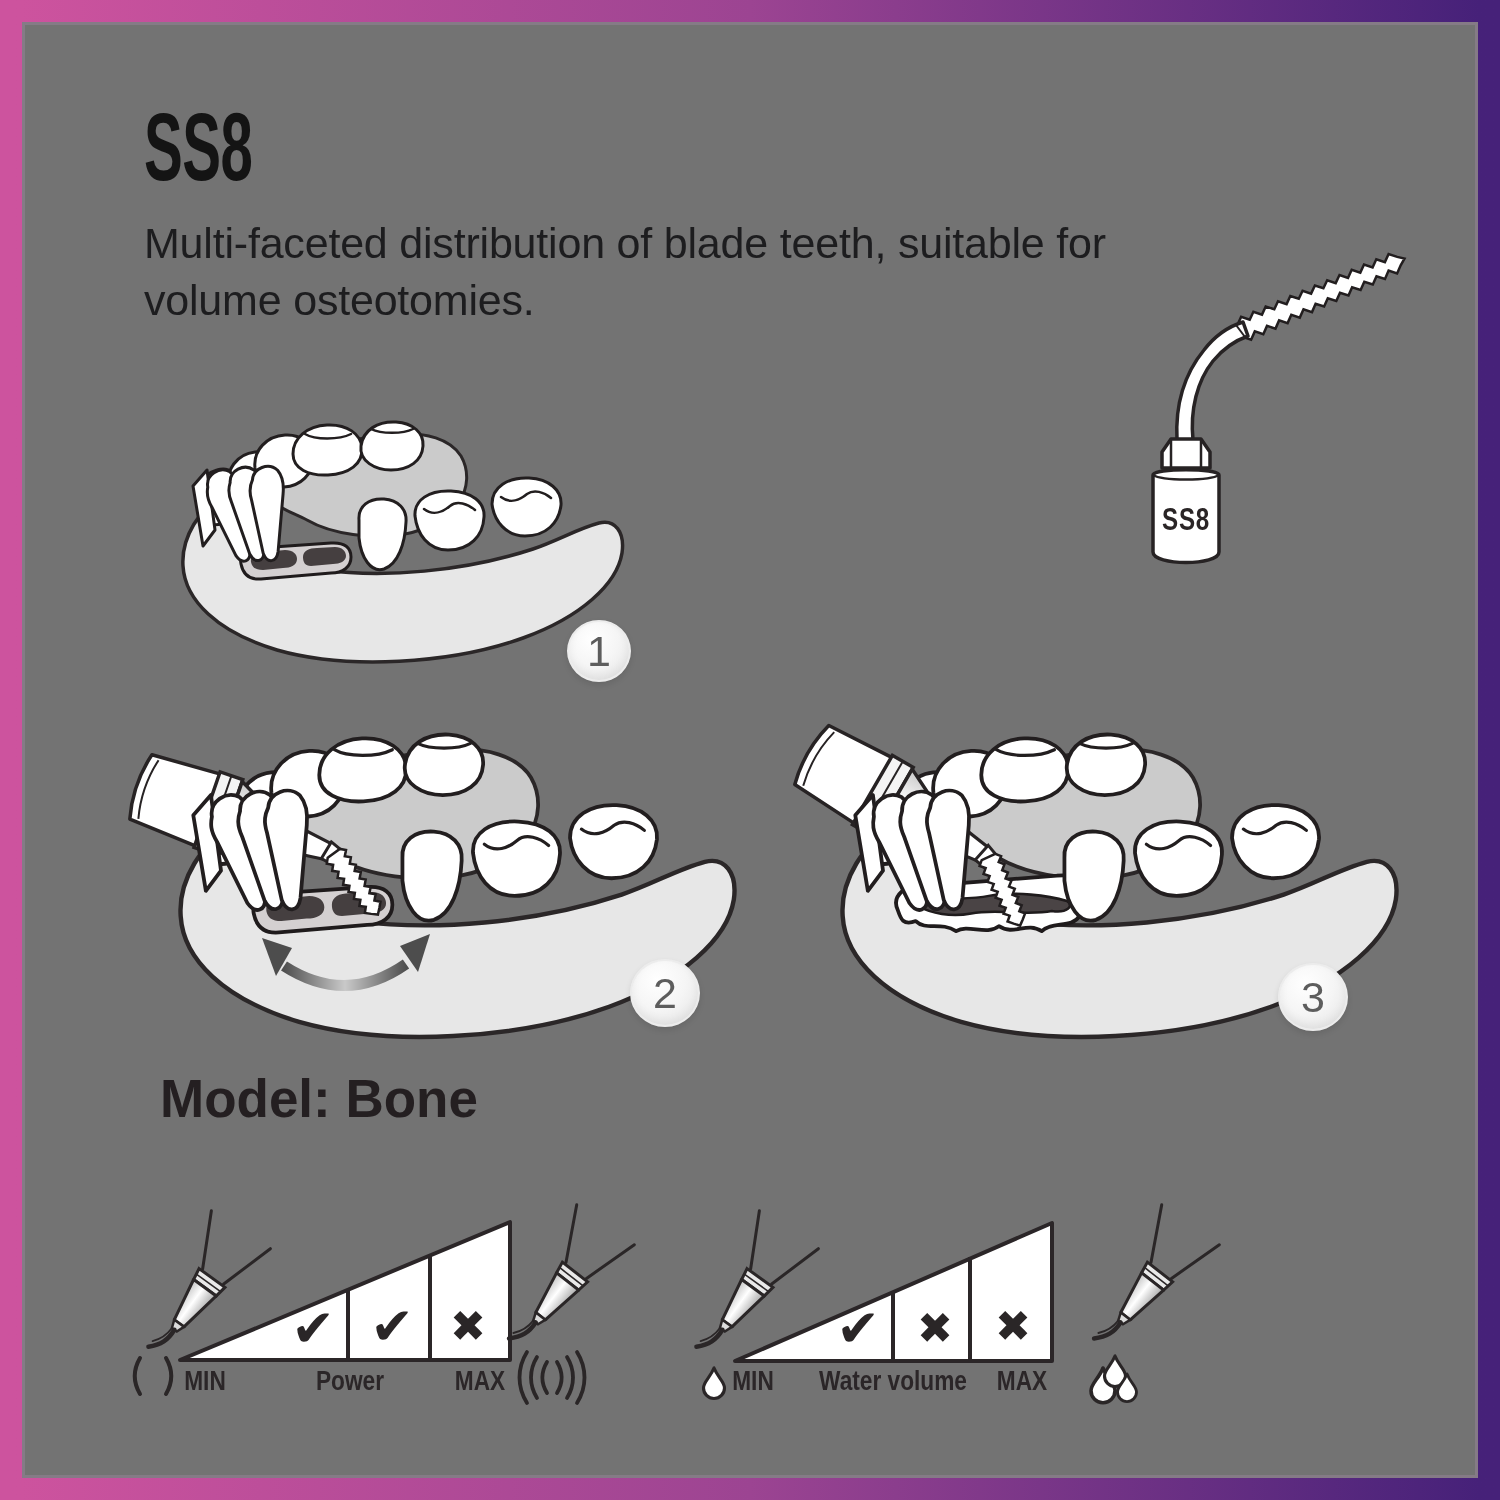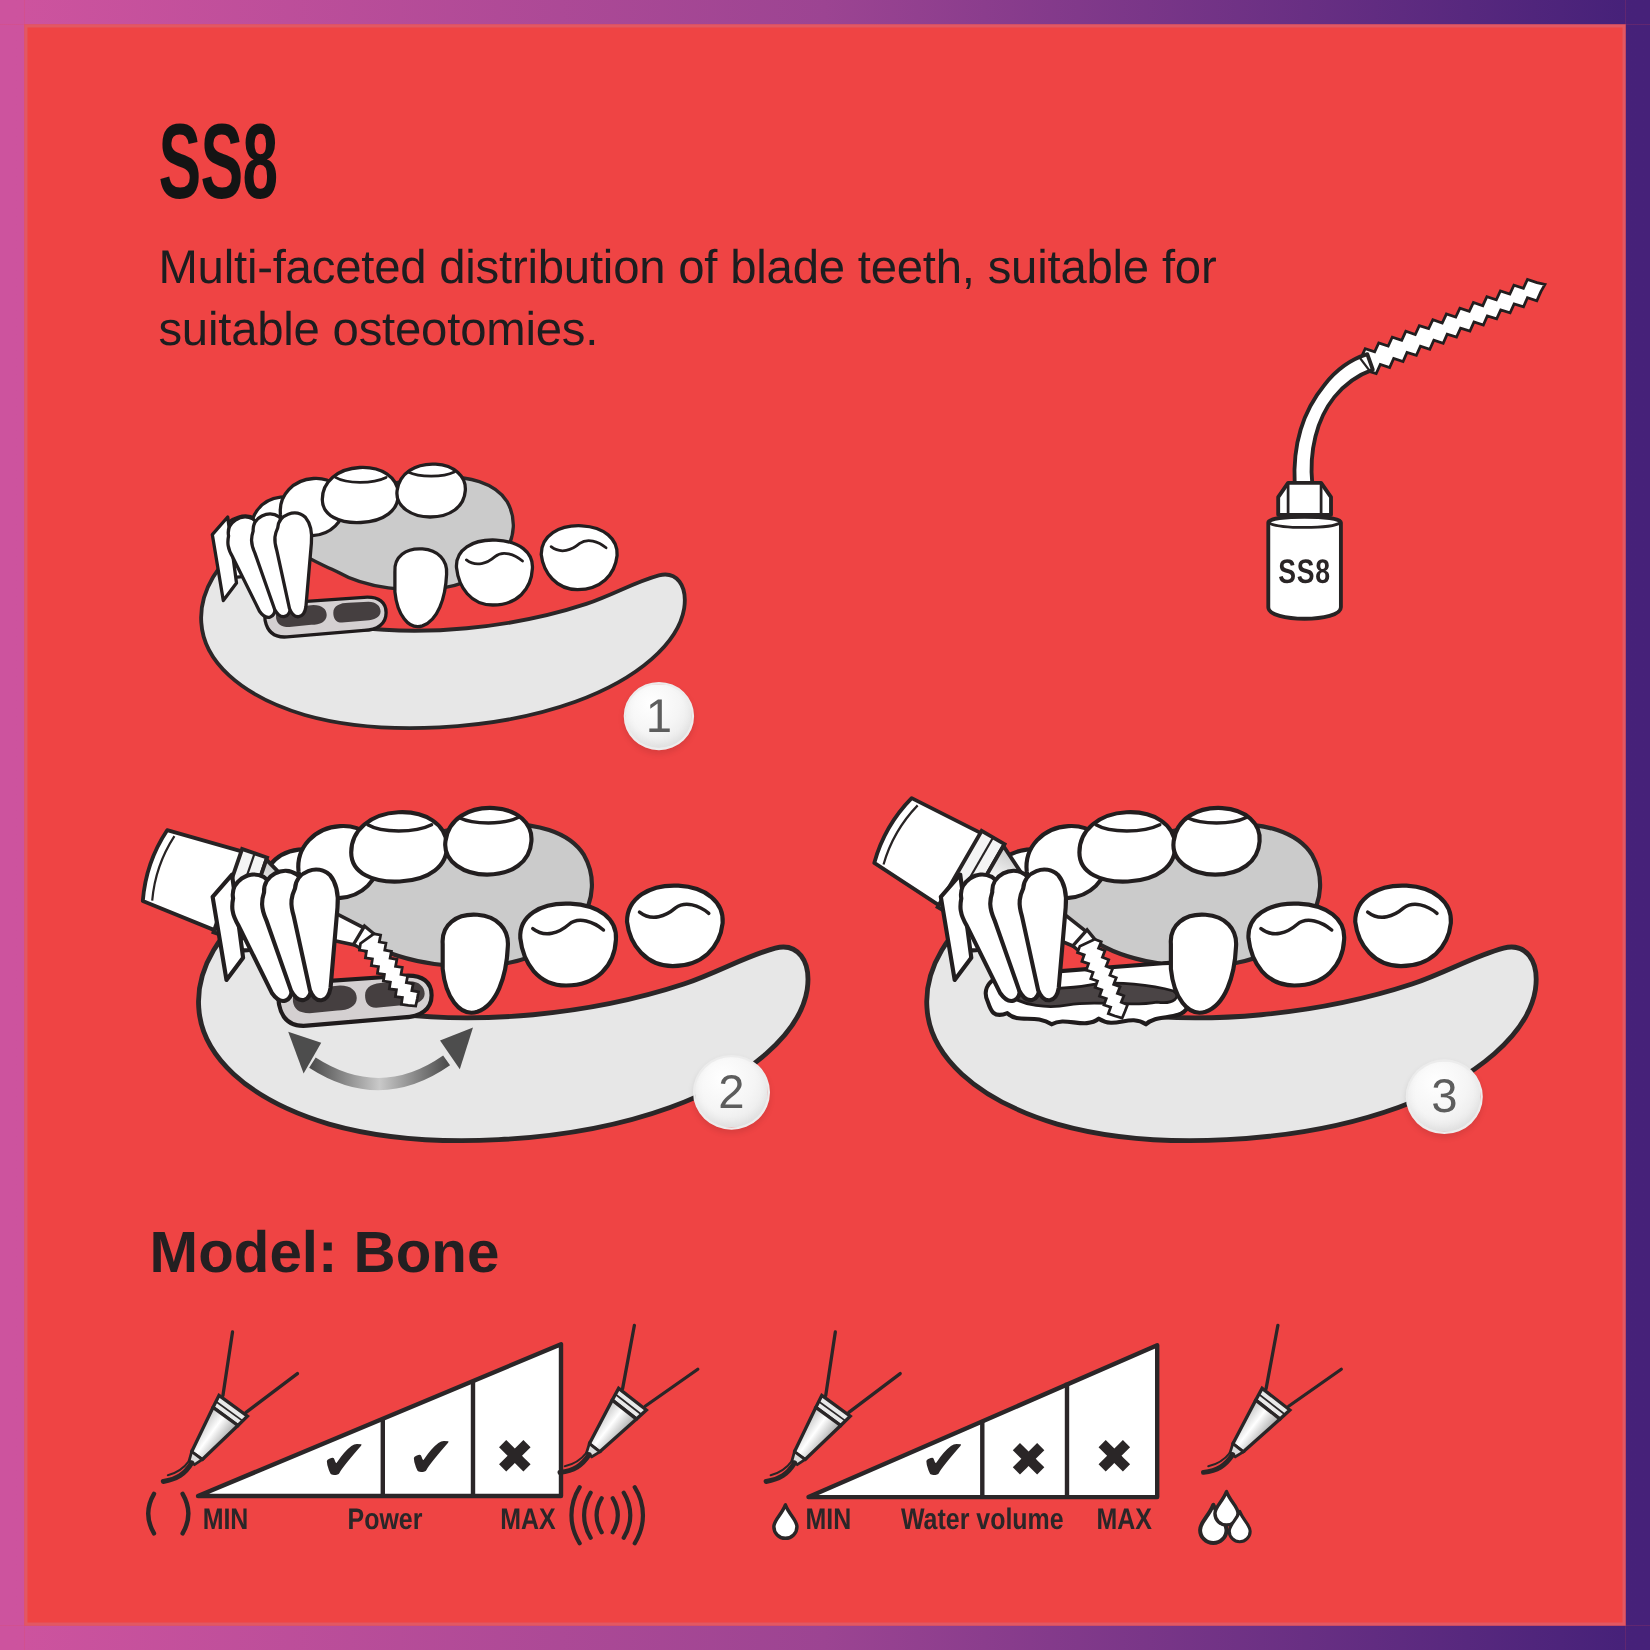--- a/index.html
+++ b/index.html
@@ -1,28 +1,28 @@
 <!DOCTYPE html>
 <html><head>
 <meta charset="utf-8">
 <style>
   html,body{margin:0;padding:0;background:#ffffff;}
-  .stage{position:relative;width:1500px;height:1500px;background:#ef4444;overflow:hidden;
+  .stage{position:relative;width:1500px;height:1500px;background:#737373;overflow:hidden;
          font-family:"Liberation Sans",sans-serif;color:#1c1c1e;}
   .art{position:absolute;left:0;top:0;z-index:1;}
   .frame{position:absolute;inset:0;z-index:10;pointer-events:none;
          border:22px solid #a04792;
          border-image-slice:1;}
   .inner-edge{position:absolute;inset:22px;z-index:9;pointer-events:none;
          border:3px solid rgba(188,146,192,0.25);}
   .abs{position:absolute;z-index:3;}
   .title{left:144px;top:98px;font-size:97px;font-weight:bold;color:#141414;
          letter-spacing:-1px;transform:scaleX(0.60);transform-origin:left top;line-height:1;}
   .subtitle{left:144px;top:201px;font-size:43px;line-height:1.32;color:#1d1d1f;letter-spacing:-0.2px;margin-top:14px;}
-  .model{left:136px;top:1068px;font-size:53px;font-weight:bold;color:#241f21;margin-top:40px;}
+  .model{left:160px;top:1068px;font-size:53px;font-weight:bold;color:#241f21;}
   .badge{display:flex;align-items:center;justify-content:center;border-radius:50%;
          background:radial-gradient(circle at 38% 30%, #ffffff 0%, #f5f5f5 48%, #e1e1e1 100%);
          border:2px solid #ececec;
          box-shadow:0 3px 6px rgba(0,0,0,0.10), inset 0 -4px 8px rgba(0,0,0,0.05);
          color:#5d5d5d;font-size:43px;line-height:1;}
   .b1{left:567px;top:620px;width:60px;height:58px;}
   .b2{left:630px;top:959px;width:66px;height:64px;}
   .b3{left:1278px;top:963px;width:66px;height:64px;}
   .tiplabel{left:1186px;top:520px;transform:translate(-50%,-50%) scaleX(0.78);
          font-size:31px;font-weight:bold;letter-spacing:1px;color:#2a2526;}
@@ -214,21 +214,21 @@
         <use href="#drop" transform="translate(1103,1368) scale(1.2)"></use>
         <use href="#drop" transform="translate(1115,1356) scale(1.05)"></use>
         <use href="#drop" transform="translate(1127,1374) scale(0.95)"></use>
       </g>
     </g>
   </svg>
 
   <div class="abs title">SS8</div>
   <div class="abs subtitle">
     <div>Multi-faceted distribution of blade teeth, suitable for</div>
-    <div>suitable osteotomies.</div>
+    <div>volume osteotomies.</div>
   </div>
 
   <div class="abs tiplabel">SS8</div>
 
   <div class="abs badge b1">1</div>
   <div class="abs badge b2">2</div>
   <div class="abs badge b3">3</div>
 
   <div class="abs model">Model: Bone</div>
 

